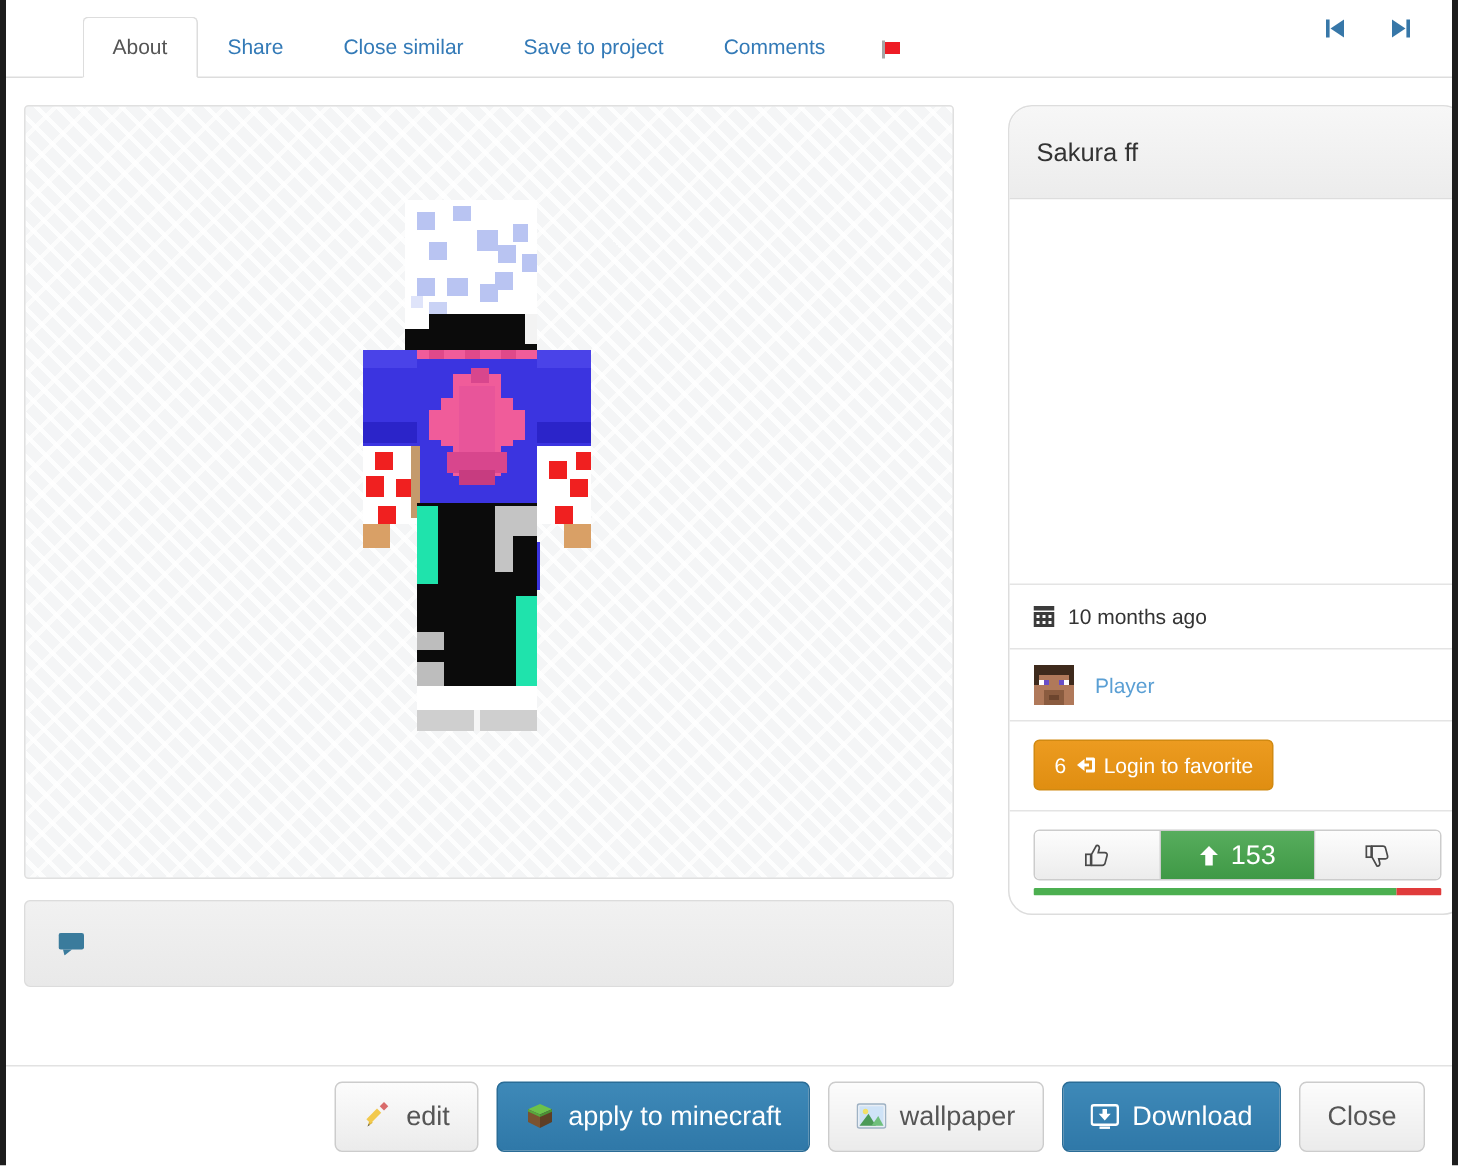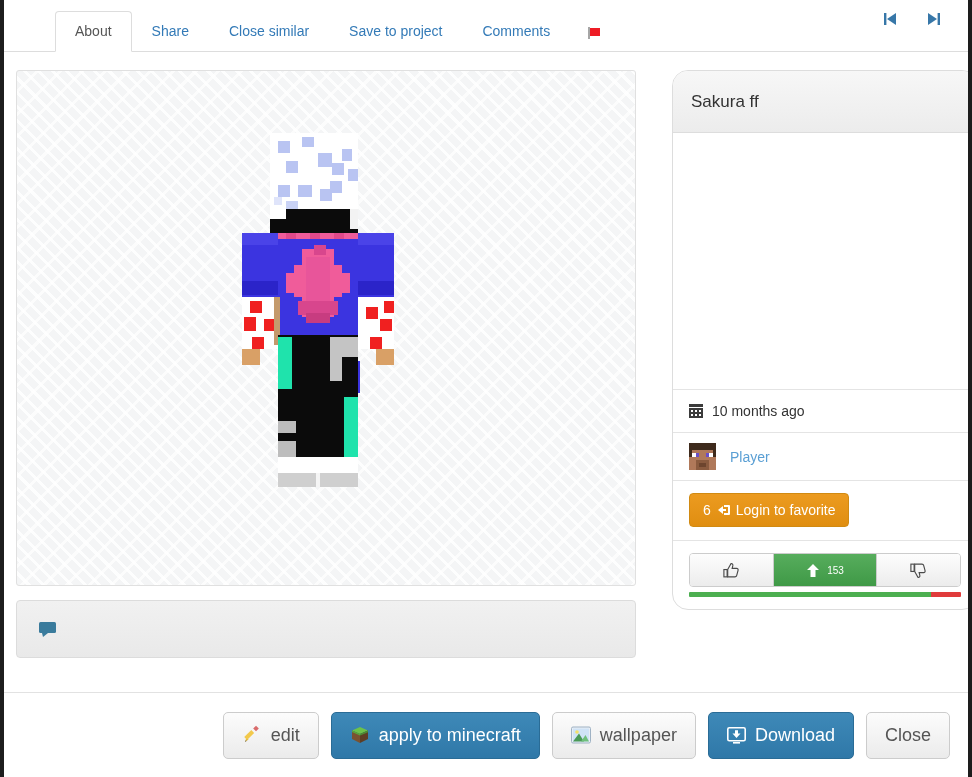--- a/index.html
+++ b/index.html
@@ -163,21 +163,21 @@
     height: 34px;
   }
   .vote-btn {
     flex: 1; display:flex; align-items:center; justify-content:center;
     background: linear-gradient(#fdfdfd, #ececec);
     cursor: pointer;
   }
   .vote-btn.mid {
     flex: 0 0 104px;
     background: linear-gradient(#57ad5d, #3f9946);
-    color: #fff; font-size: 10px;
+    color: #fff; font-size: 18px;
     border-left: 1px solid #cccccc;
     border-right: 1px solid #cccccc;
     gap: 7px;
   }
   .ratio-bar {
     margin-top: 5px; height: 5px; width: 100%;
     display: flex; border-radius: 1px; overflow: hidden;
   }
   .ratio-up { background: #4caf50; }
   .ratio-down { background: #e03b3b; }
@@ -188,21 +188,21 @@
     background: linear-gradient(#fdfdfd, #ebebeb);
     border: 1px solid #cbcbcb;
     border-radius: 4px;
     padding: 9px 15px;
     font-size: 14px; color: #444;
     cursor: pointer;
   }
 
   
   .footer {
-    position: absolute; left: 4px; right: 4px; bottom: 0; height: 85px;
+    position: absolute; left: 4px; right: 4px; bottom: 0; height: 67px;
     border-top: 1px solid #e2e2e2;
     background: #fff;
     display: flex; align-items: center; justify-content: flex-end;
     padding-right: 18px; gap: 12px;
   }
   .fbtn {
     display: inline-flex; align-items: center; gap: 9px;
     border-radius: 5px;
     font-size: 18px;
     padding: 12px 18px;

